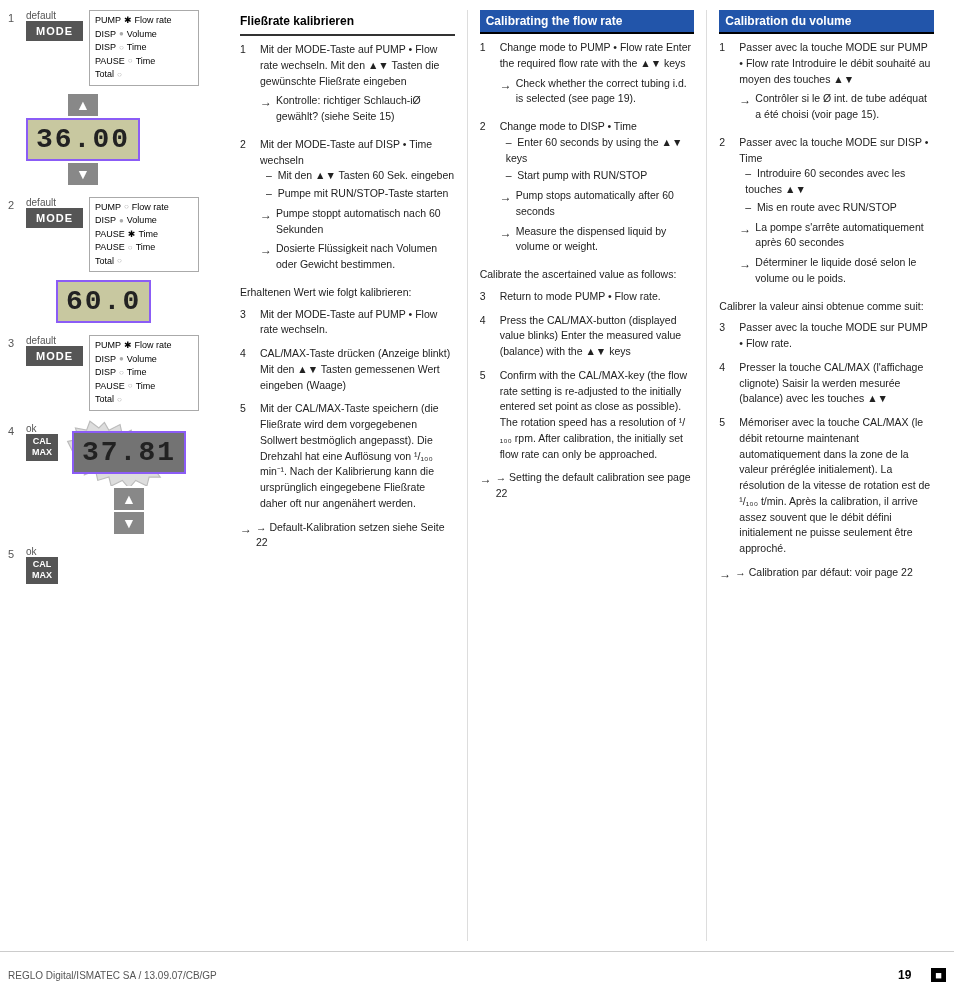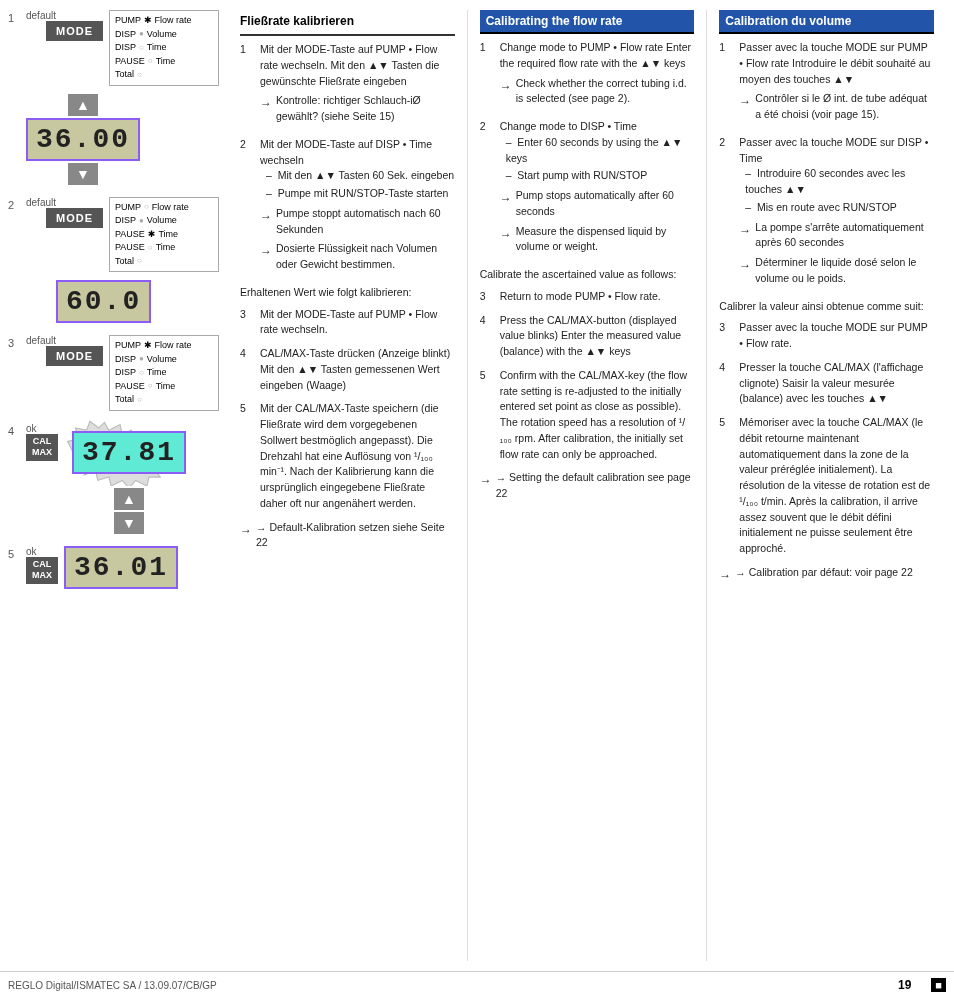--- a/index.html
+++ b/index.html
@@ -80,21 +80,20 @@
 
     .mode-btn {
       background: #555;
       color: #fff;
       font-size: 11px;
       font-weight: bold;
       padding: 4px 10px;
       border: none;
       cursor: pointer;
       letter-spacing: 1px;
-      margin-left: 20px;
     }
 
     .arrow-btn {
       background: #888;
       color: #fff;
       border: none;
       cursor: pointer;
       font-size: 14px;
       padding: 3px 8px;
       display: block;
@@ -168,21 +167,21 @@
     .col-body .step-item { display: flex; gap: 6px; margin-bottom: 8px; }
     .col-body .step-num { min-width: 14px; font-weight: normal; }
     .col-body .step-content { flex: 1; }
     .col-body .arrow-note { display: flex; align-items: flex-start; gap: 4px; margin-bottom: 4px; }
     .col-body .arrow-sym { font-size: 12px; margin-top: 0; }
     .col-body .dash-item { padding-left: 6px; margin-bottom: 2px; }
 
     
     .page-footer {
       border-top: 1px solid #ccc;
-      padding: 6px 8px;
+      padding: 16px 8px;
       display: flex;
       justify-content: space-between;
       align-items: center;
       font-size: 10px;
       color: #555;
     }
 
     .page-number {
       font-size: 12px;
       font-weight: bold;
@@ -339,21 +338,21 @@
                   <span>CAL</span>
                   <span>MAX</span>
                 </button>
               </div>
               <div style="display:flex; flex-direction:column; align-items:center; gap:2px;">
 
                 <div style="position:relative; display:inline-block; margin: 8px;">
                   <svg style="position:absolute; top:-12px; left:-12px; width:calc(100% + 24px); height:calc(100% + 24px); z-index:0; pointer-events:none;" viewBox="0 0 120 60">
                     <polygon points="10,30 5,20 15,18 12,8 22,10 25,2 33,8 38,3 42,10 52,5 54,14 62,10 64,20 74,16 73,26 82,25 79,35 88,38 82,44 88,52 78,52 76,60 66,55 60,62 54,55 44,60 42,52 32,55 30,46 20,50 20,40 10,40 12,30" fill="#ddd" stroke="#bbb" stroke-width="1"></polygon>
                   </svg>
-                  <div class="display-box" style="position:relative; z-index:1; background:#5eead4;">37.81</div>
+                  <div class="display-box" style="position:relative; z-index:1; background:#737373;">37.81</div>
                 </div>
                 <div style="display:flex; flex-direction:column; gap:2px; margin-top:4px;">
                   <button class="arrow-btn">▲</button>
                   <button class="arrow-btn">▼</button>
                 </div>
               </div>
             </div>
           </div>
         </div>
       </div>
@@ -363,23 +362,20 @@
           <span class="step-number">5</span>
           <div class="device-block">
             <div style="display:flex; gap:6px; align-items:flex-start;">
               <div>
                 <div class="label-text">ok</div>
                 <button class="cal-max-btn">
                   <span>CAL</span>
                   <span>MAX</span>
                 </button>
               </div>
-              <div style="display:flex; flex-direction:column; align-items:center; gap:2px;">
-                <div class="display-box">36.01</div>
-              </div>
             </div>
           </div>
         </div>
       </div>
 
     </div>
 
     <div class="columns-wrapper">
 
       <div class="col">
@@ -449,21 +445,21 @@
         <div class="col-header english">
           <strong>Calibrating the flow rate</strong>
         </div>
         <div class="col-body">
           <div class="step-item">
             <span class="step-num">1</span>
             <div class="step-content">
               Change mode to PUMP • Flow rate Enter the required flow rate with the ▲▼ keys
               <div class="arrow-note" style="margin-top:4px;">
                 <span class="arrow-sym">→</span>
-                <span>Check whether the correct tubing i.d. is selected (see page 2).</span>
+                <span>Check whether the correct tubing i.d. is selected (see page 19).</span>
               </div>
             </div>
           </div>
 
           <div class="step-item">
             <span class="step-num">2</span>
             <div class="step-content">
               Change mode to DISP • Time
               <div class="dash-item">– &nbsp;Enter 60 seconds by using the ▲▼ keys</div>
               <div class="dash-item">– &nbsp;Start pump with RUN/STOP</div>
@@ -546,21 +542,21 @@
           <div class="step-item">
             <span class="step-num">3</span>
             <div class="step-content">
               Passer avec la touche MODE sur PUMP • Flow rate.
             </div>
           </div>
 
           <div class="step-item">
             <span class="step-num">4</span>
             <div class="step-content">
-              Presser la touche CAL/MAX (l'affichage clignote) Saisir la valeur mesurée (balance) avec les touches ▲▼
+              Presser la touche CAL/MAX (l'affichage clignote) Saisir la werden mesurée (balance) avec les touches ▲▼
             </div>
           </div>
 
           <div class="step-item">
             <span class="step-num">5</span>
             <div class="step-content">
               Mémoriser avec la touche CAL/MAX (le débit retourne maintenant automatiquement dans la zone de la valeur préréglée initialement). La résolution de la vitesse de rotation est de ¹/₁₀₀ t/min. Après la calibration, il arrive assez souvent que le débit défini initialement ne puisse seulement être approché.
             </div>
           </div>
 

